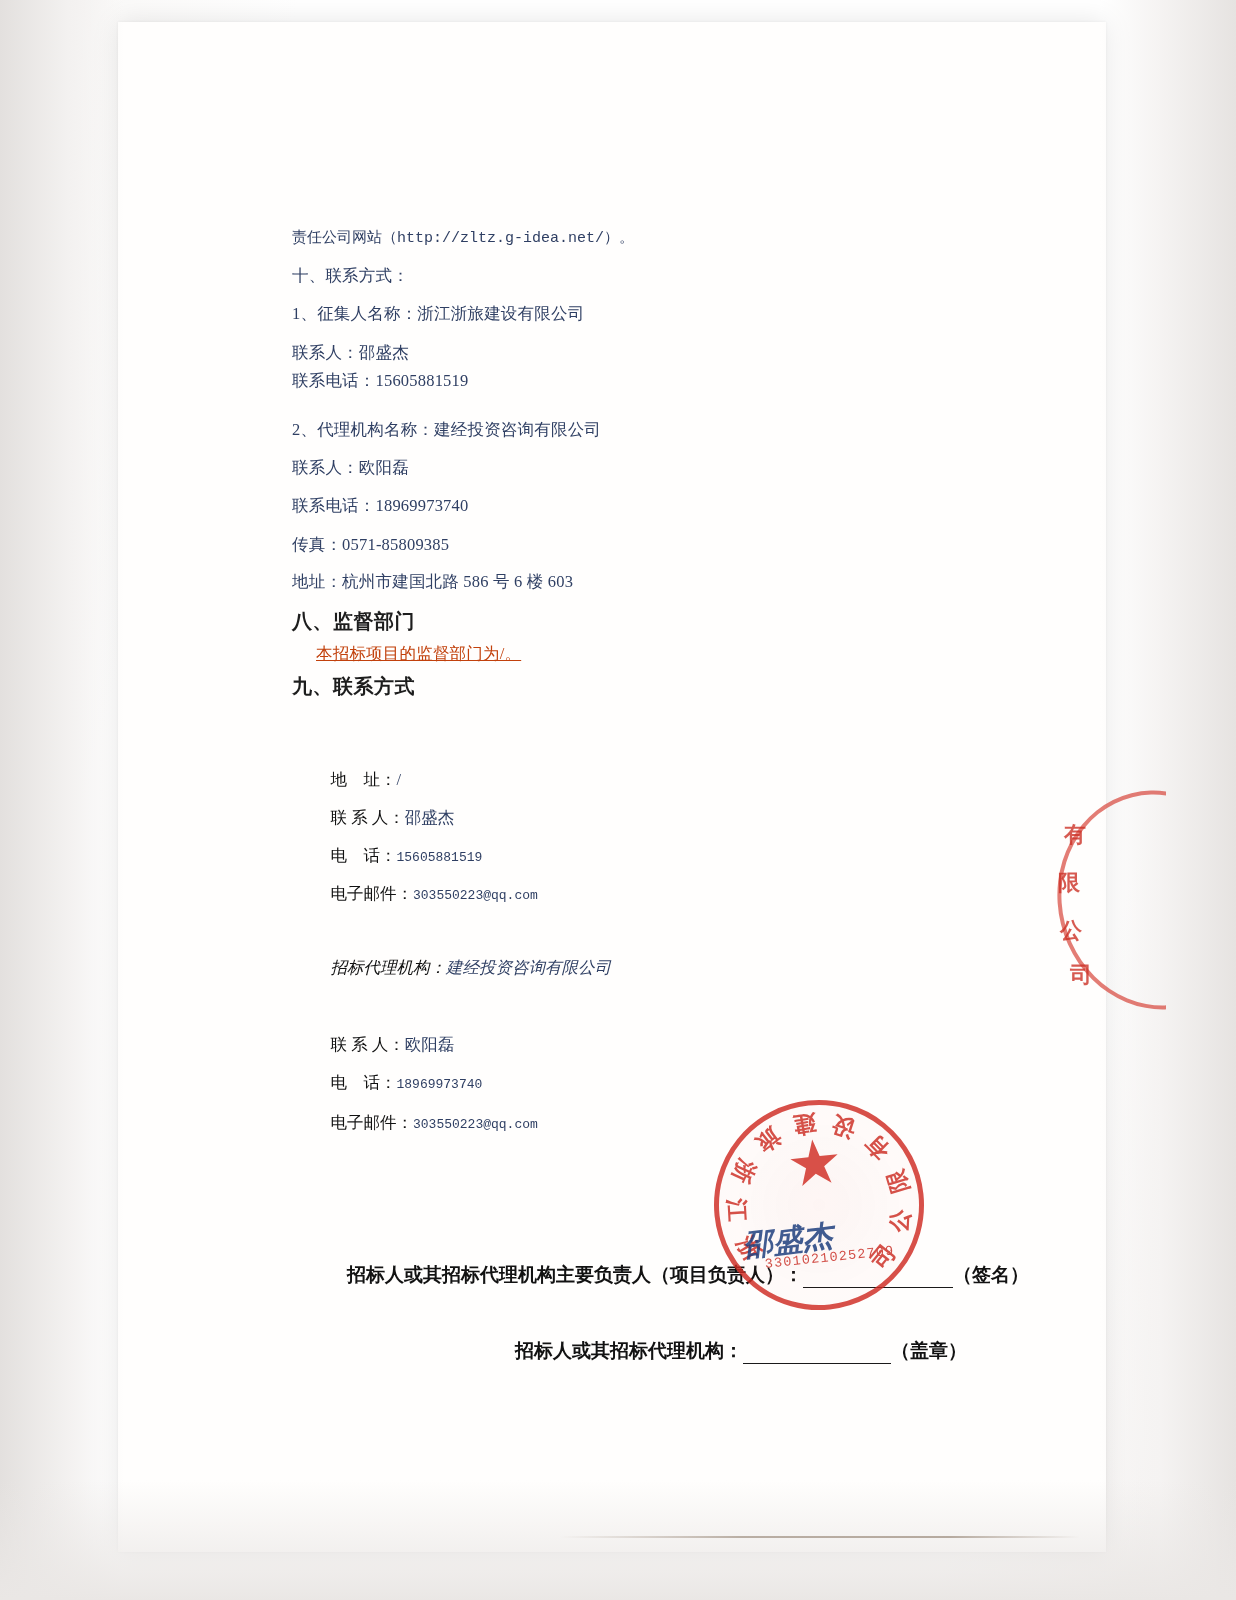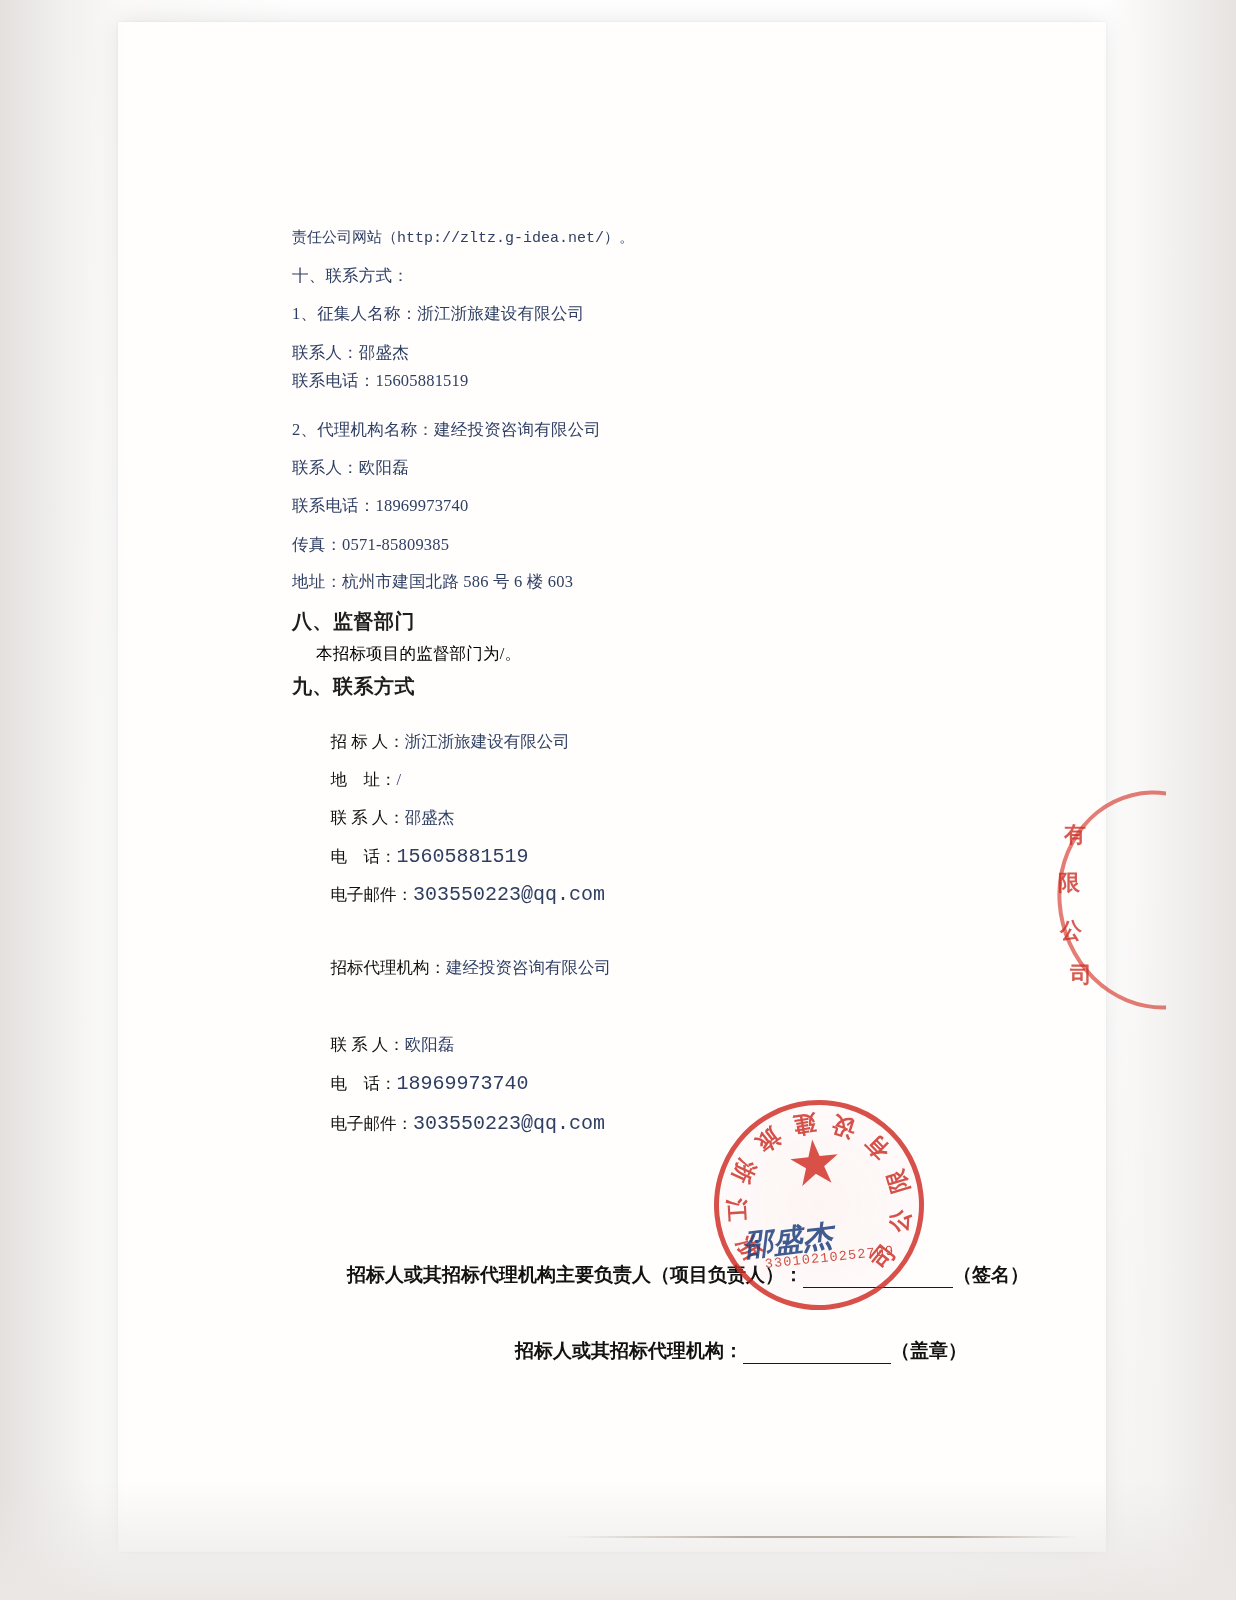--- a/index.html
+++ b/index.html
@@ -89,21 +89,21 @@
   .sub-entry {
     font-size: 16.5px;
     color: #2f3f63;
   }
   .sub-label {
     color: #111111;
     font-weight: normal;
   }
   .mono {
     font-family: "Liberation Mono", "DejaVu Sans Mono", monospace;
-    font-size: 20px;
+    font-size: 13px;
     letter-spacing: 0px;
   }
 
   .bold-black {
     color: #121212;
     font-weight: bold;
     font-size: 19px;
   }
   .black-txt { color: #151515; }
 
@@ -238,45 +238,42 @@
 
   <div class="line body-line" style="left:292px; top:457px;">联系人：欧阳磊</div>
 
   <div class="line body-line" style="left:292px; top:495px;">联系电话：18969973740</div>
 
   <div class="line body-line" style="left:292px; top:534px;">传真：0571-85809385</div>
 
   <div class="line body-line" style="left:292px; top:571px;">地址：杭州市建国北路 586 号 6 楼 603</div>
 
   <div class="line heading" style="left:292px; top:608px;">八、监督部门</div>
-  <div class="line body-line black-txt" style="left:316px; top:643px; color:#000000;">本招标项目的监督部门为/。</div>
+  <div class="line body-line black-txt" style="left:316px; top:643px; color:#c2410c;text-decoration:underline;">本招标项目的监督部门为/。</div>
 
   <div class="line heading" style="left:292px; top:673px;">九、联系方式</div>
 
-  <div class="line sub-entry" style="left:314px; top:711px;">
-    <span class="sub-label">招 标 人：</span><span>浙江浙旅建设有限公司</span>
-  </div>
 
   <div class="line sub-entry" style="left:314px; top:749px;">
     <span class="sub-label">地    址：</span><span>/</span>
   </div>
 
   <div class="line sub-entry" style="left:314px; top:787px;">
     <span class="sub-label">联 系 人：</span><span>邵盛杰</span>
   </div>
 
   <div class="line sub-entry" style="left:314px; top:825px;">
     <span class="sub-label">电    话：</span><span class="mono">15605881519</span>
   </div>
 
   <div class="line sub-entry" style="left:314px; top:863px;">
     <span class="sub-label">电子邮件：</span><span class="mono">303550223@qq.com</span>
   </div>
 
-  <div class="line sub-entry" style="left:314px; top:937px;">
+  <div class="line sub-entry" style="left:314px; top:937px;font-style:italic;">
     <span class="sub-label">招标代理机构：</span><span>建经投资咨询有限公司</span>
   </div>
 
 
   <div class="line sub-entry" style="left:314px; top:1014px;">
     <span class="sub-label">联 系 人：</span><span>欧阳磊</span>
   </div>
 
   <div class="line sub-entry" style="left:314px; top:1052px;">
     <span class="sub-label">电    话：</span><span class="mono">18969973740</span>

